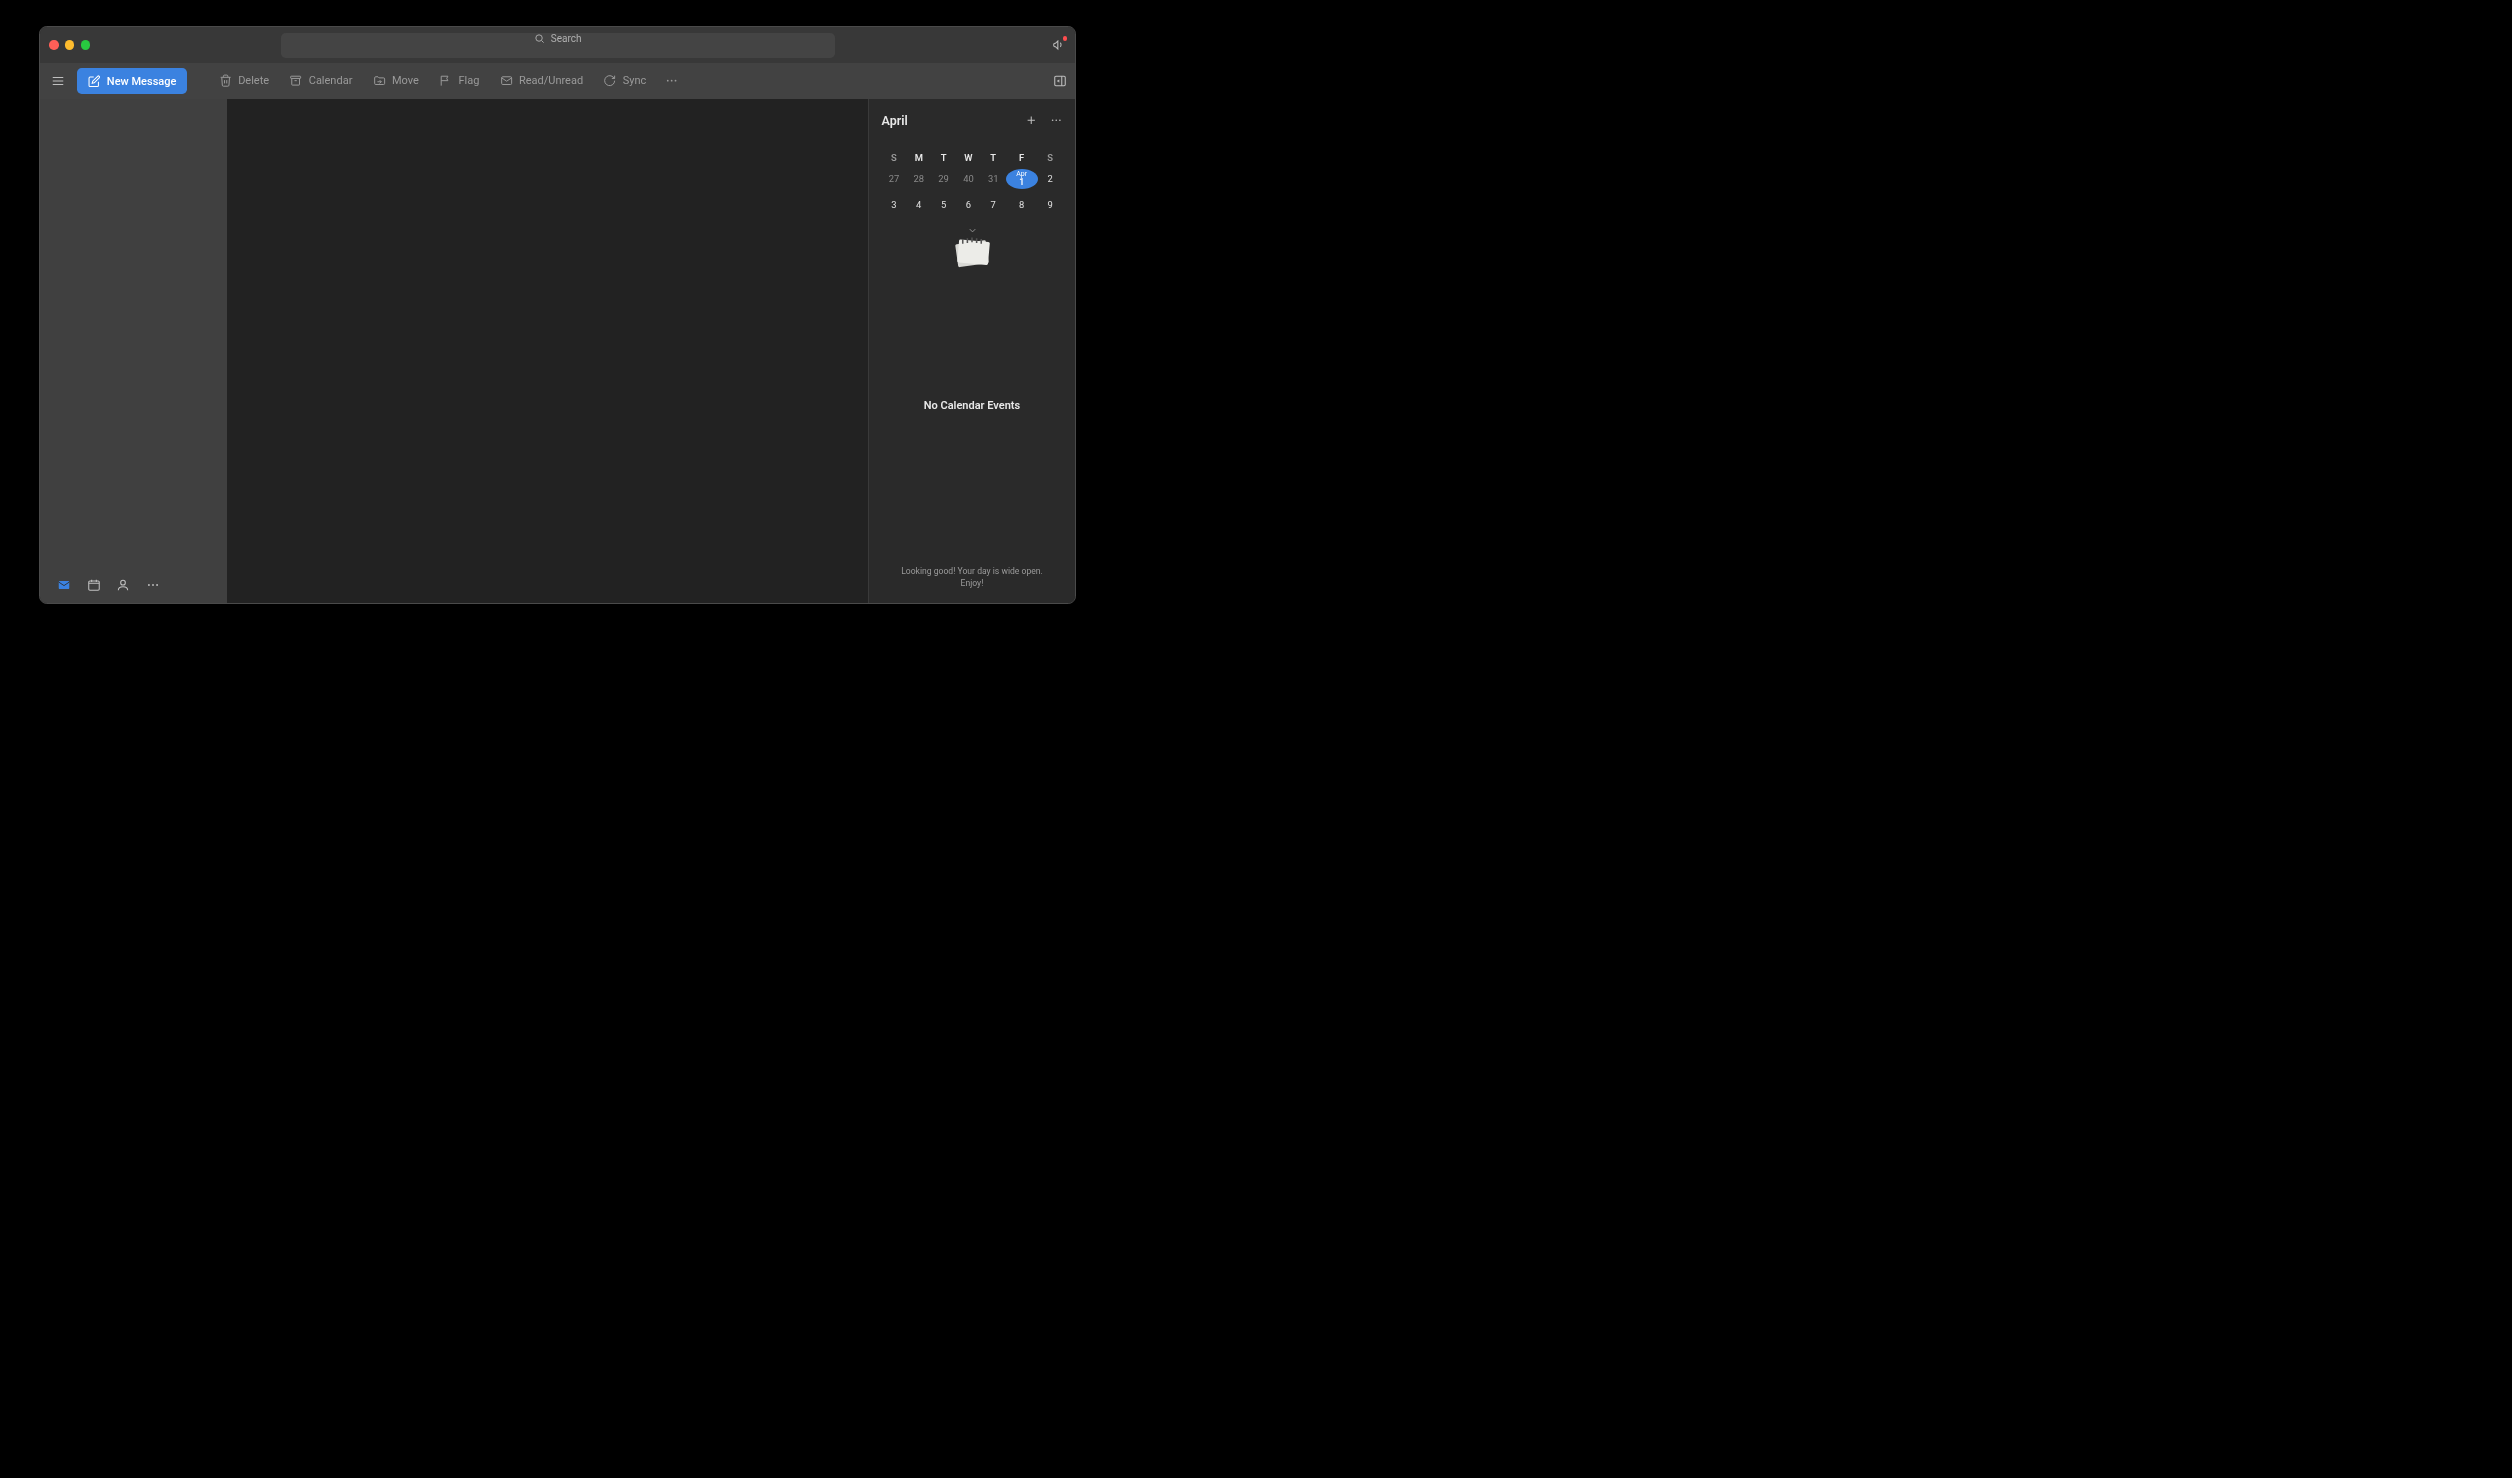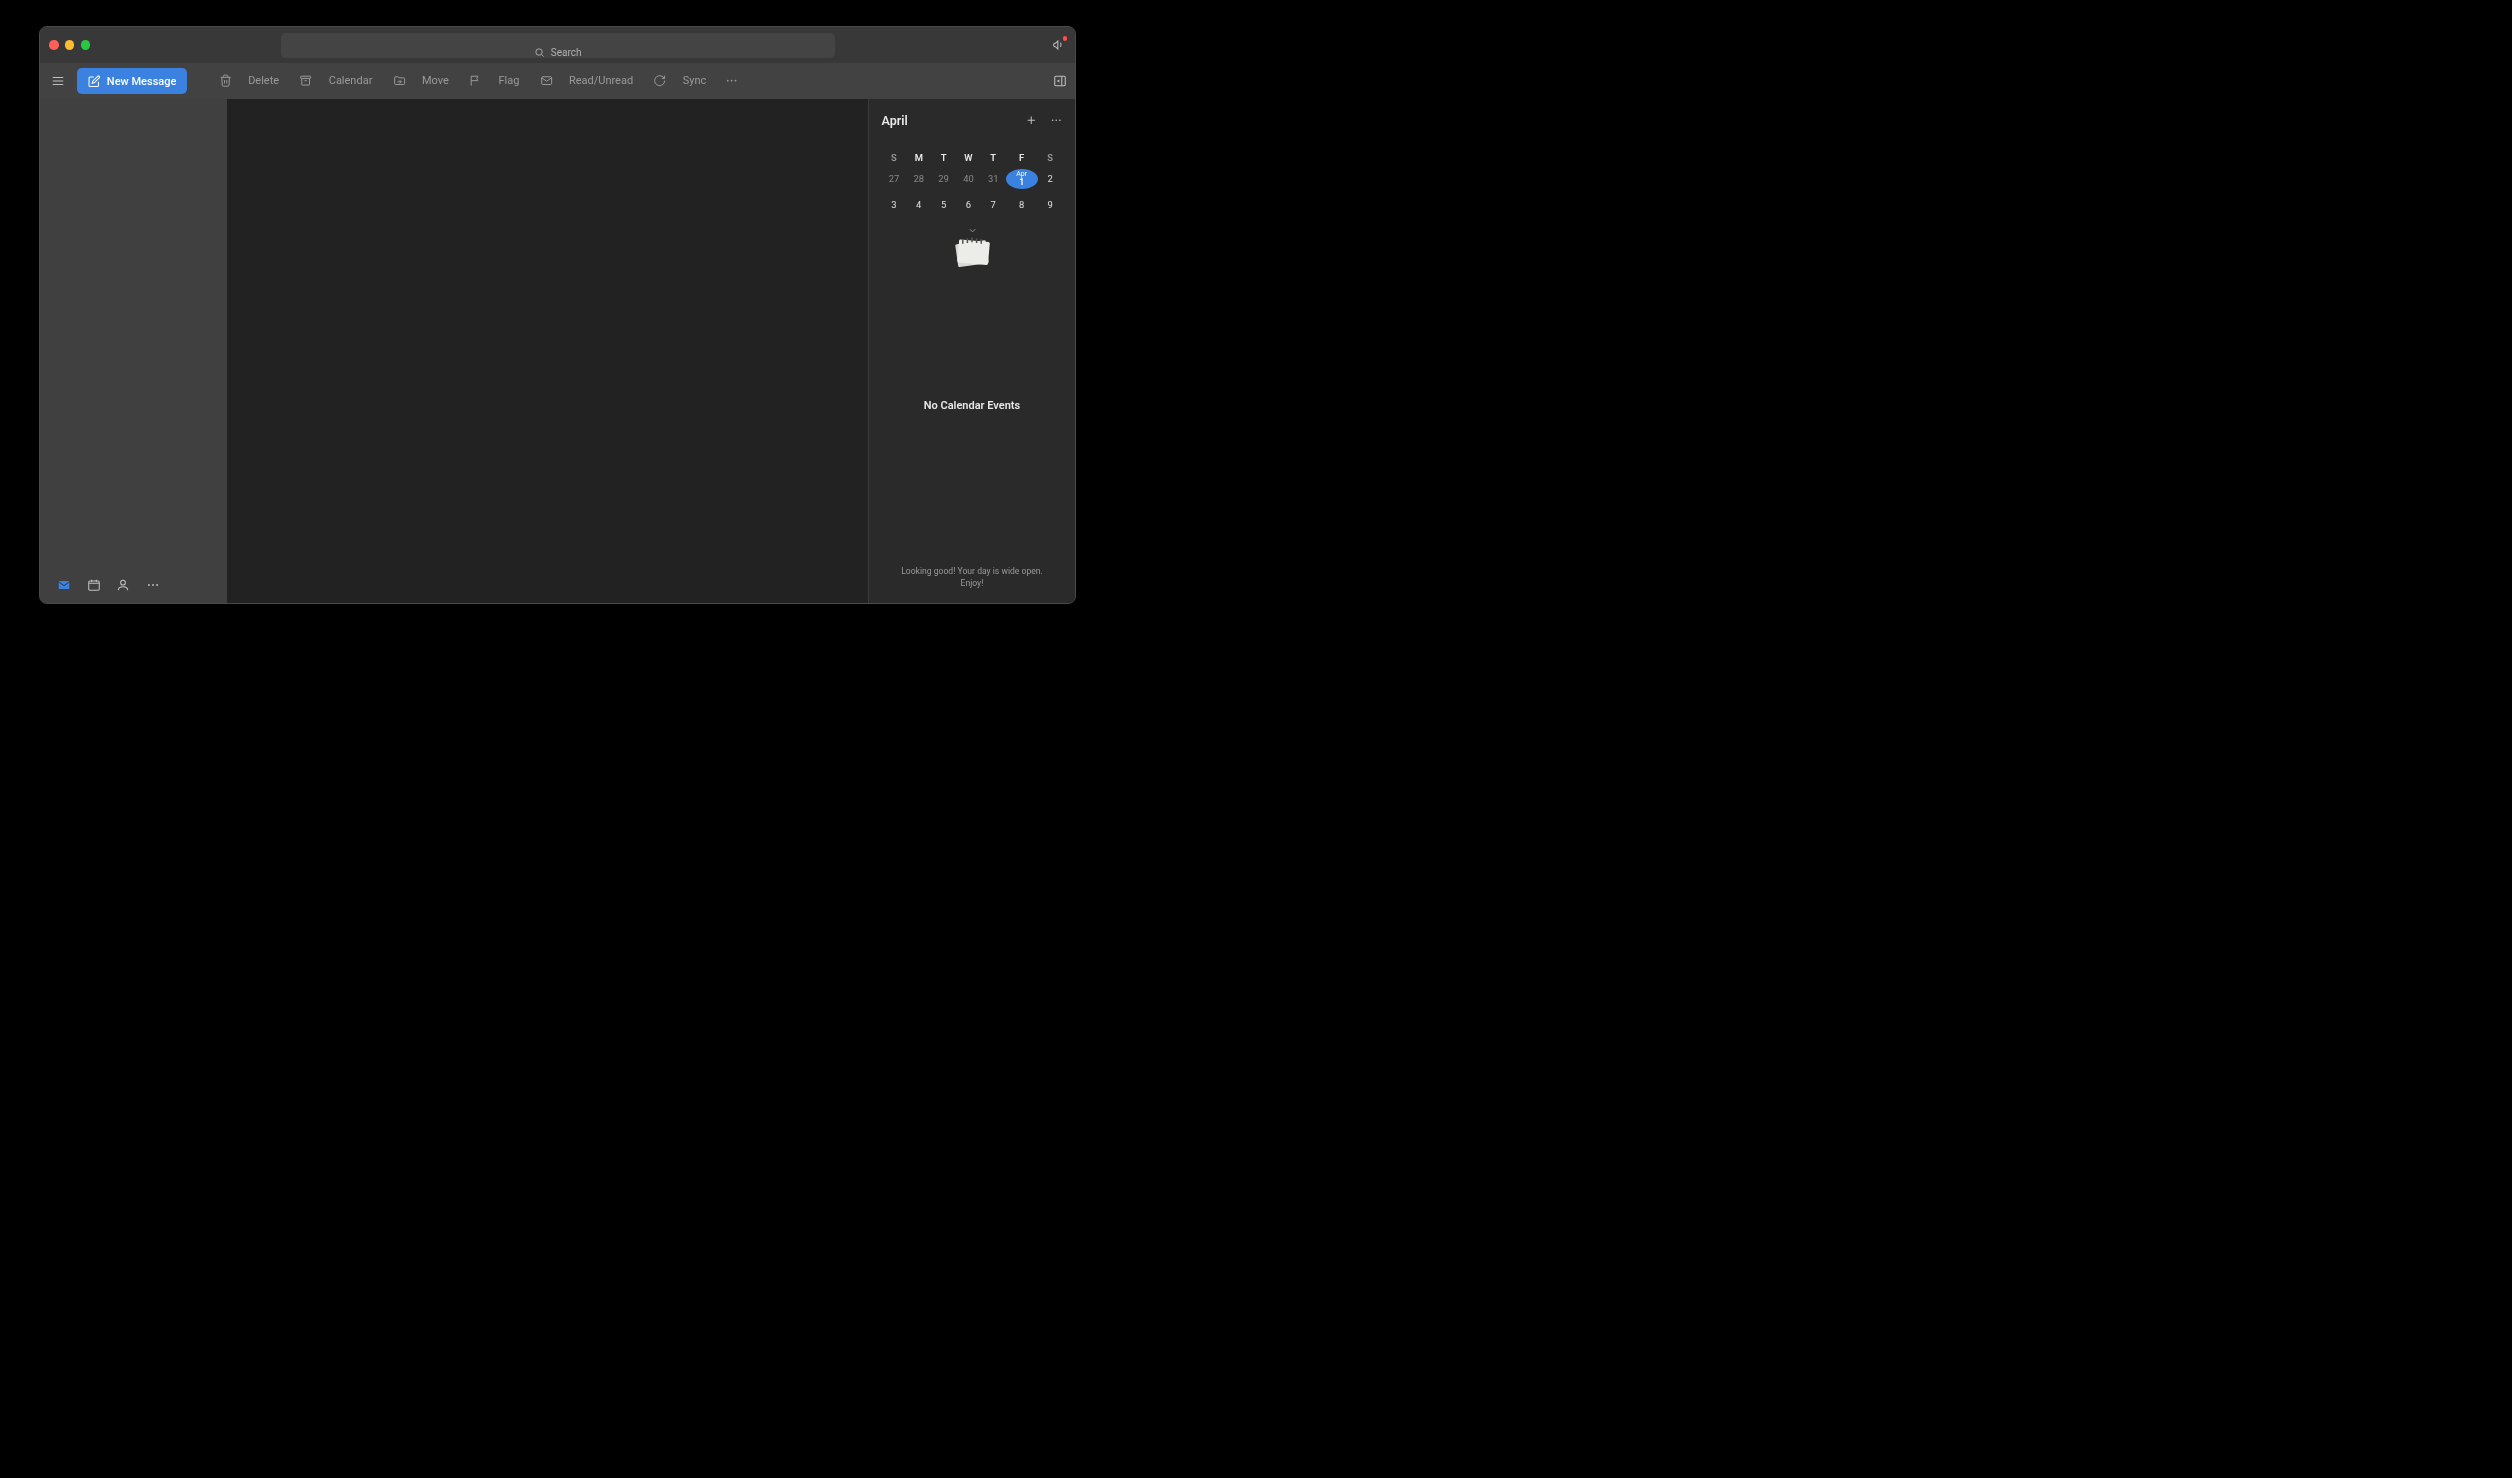--- a/index.html
+++ b/index.html
@@ -35,21 +35,21 @@
   .tl { width: 9.4px; height: 9.4px; border-radius: 50%; }
   .tl.red { background: #ff5f57; }
   .tl.yellow { background: #febc2e; }
   .tl.green { background: #28c840; }
   .search-wrap {
     position: absolute;
     left: 50%; transform: translateX(-50%);
     width: 554px; height: 25px;
     background: #444444;
     border-radius: 4.7px;
-    display: flex; align-items: flex-end; justify-content: center;
+    display: flex; align-items: flex-start; justify-content: center;
     gap: 6.2px;
     color: #b0b0b0;
   }
   .search-wrap svg { width: 11px; height: 11px; }
   .search-text { font-size: 10px; color: #b0b0b0; }
   .titlebar-right {
     margin-left: auto;
     position: relative;
     display:flex; align-items:center;
   }
@@ -79,21 +79,21 @@
     color: #fff;
     border-radius: 4.7px;
     padding: 6.2px 11px;
     display:flex; align-items:center; gap:6.2px;
     font-size: 11px; font-weight:500;
     cursor:pointer;
     margin-right: 19px;
   }
   .new-msg svg { width:12.5px; height:12.5px; }
   .tool-btn {
-    display:flex; align-items:center; gap:16px;
+    display:flex; align-items:center; gap:6px;
     color:#9a9a9a;
     font-size: 11px;
     padding: 4.7px 7.8px;
     cursor:pointer;
   }
   .tool-btn svg { width:13.3px; height:13.3px; }
   .tool-icon-only { padding:4.7px 6.2px; }
   .toolbar-right {
     margin-left:auto;
     display:flex; align-items:center;

